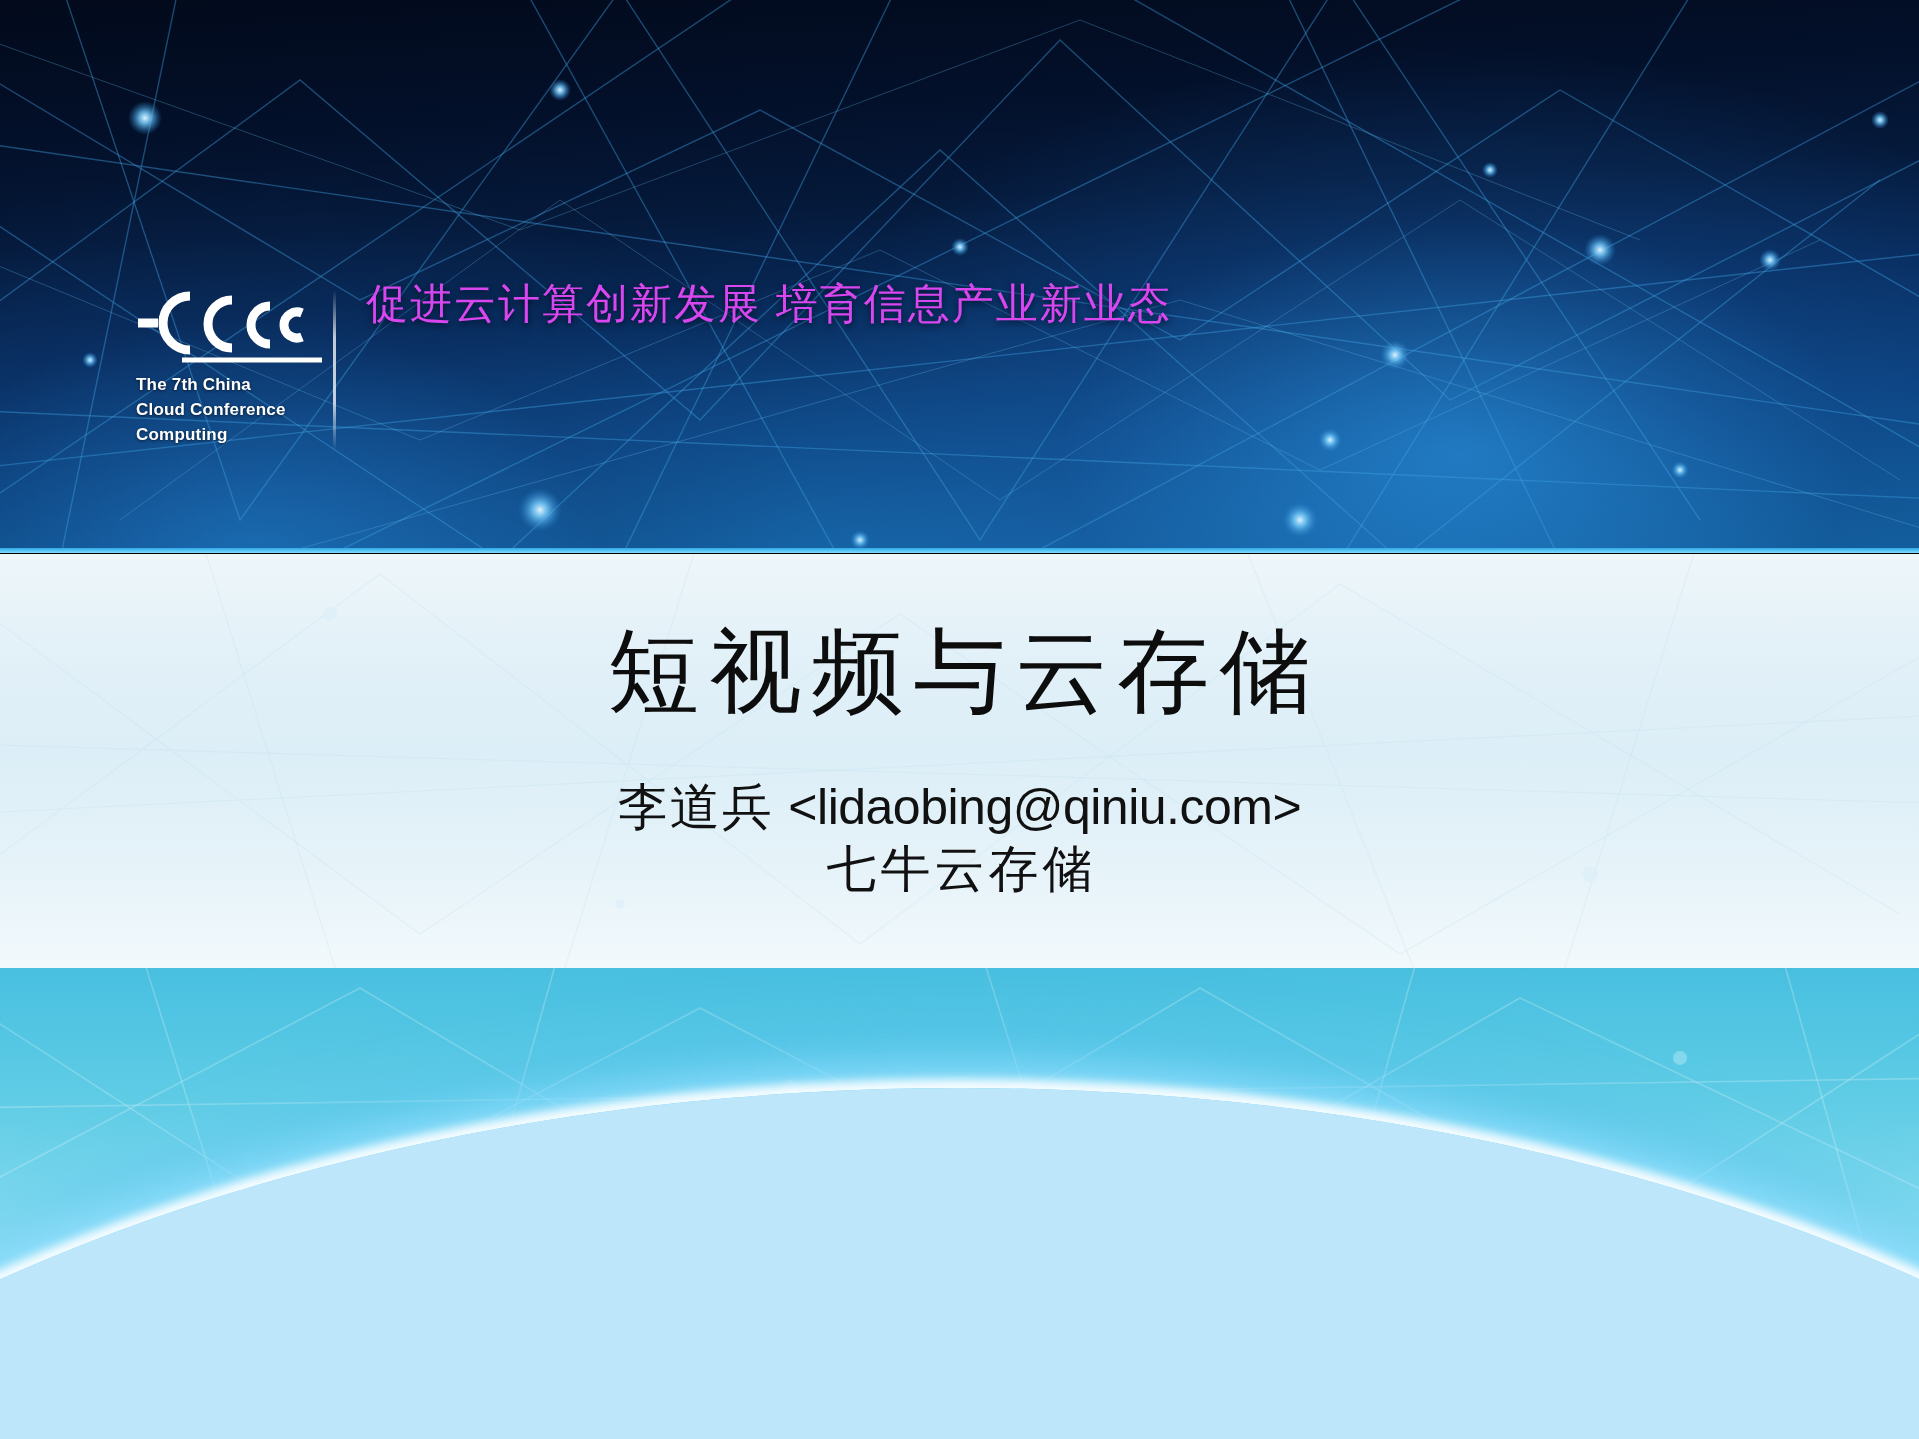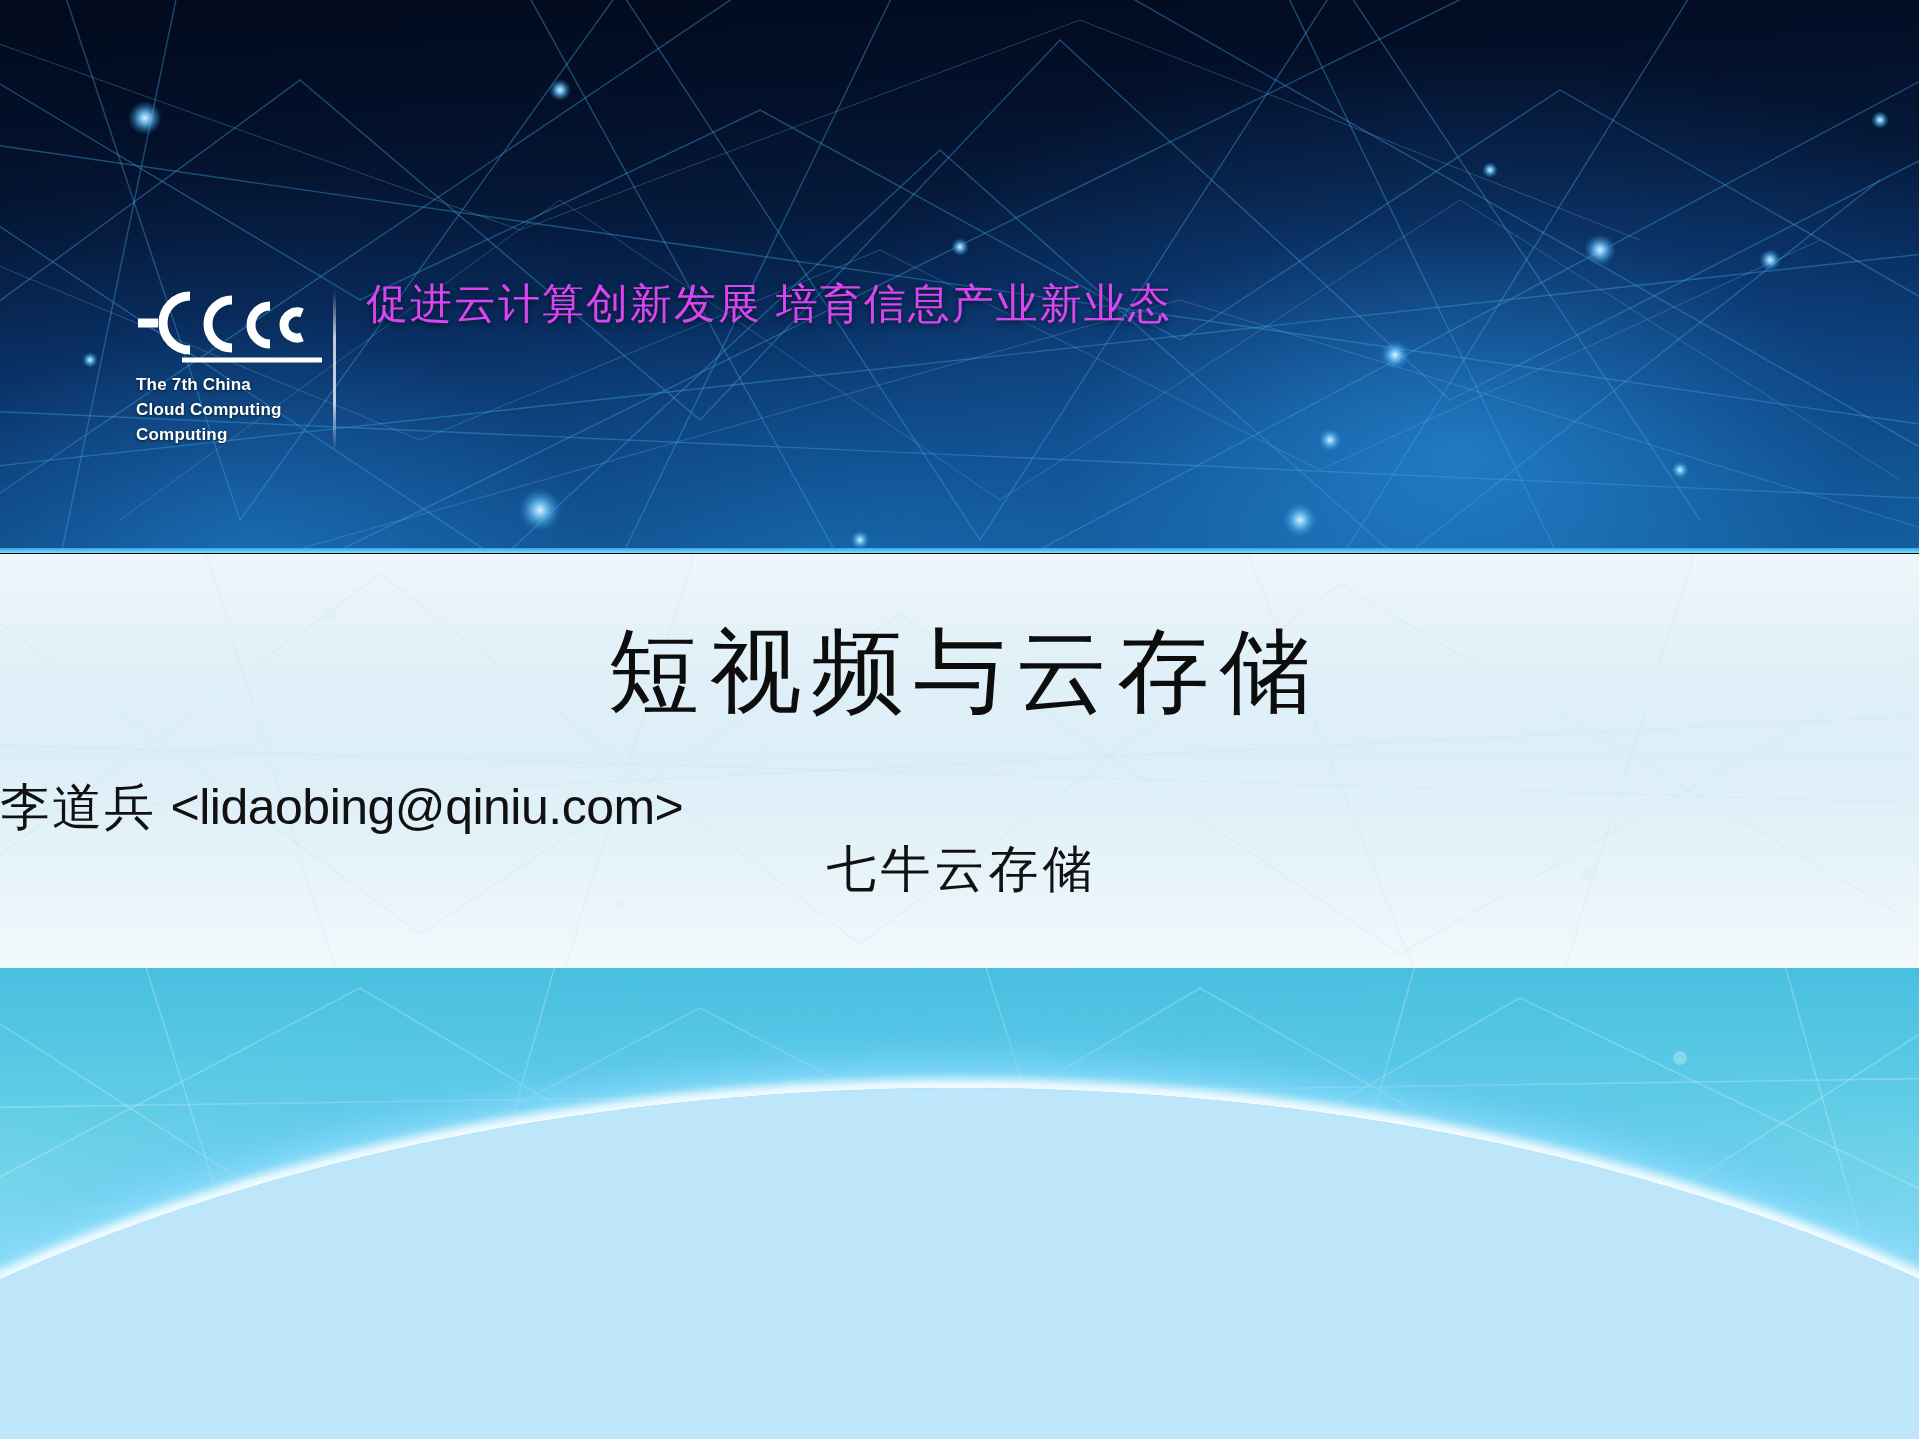--- a/index.html
+++ b/index.html
@@ -142,21 +142,21 @@
     font-family:Liberation Sans, sans-serif;
     font-size:92px;
     font-weight:normal;
     letter-spacing:10px;
     color:#0d0d0d;
     text-indent:10px;
     z-index:3;
   }
   .author{
     position:absolute; left:0; top:220px; width:1919px;
-    text-align:left;
+    text-align:center;
     font-family:"Liberation Serif","DejaVu Serif",serif;
     font-size:50px;
     color:#111111;
     letter-spacing:0px;
     white-space:nowrap;
     z-index:3;
   }
   .author .name{
     font-family:"Liberation Serif","DejaVu Serif",serif;
     letter-spacing:2px;
@@ -296,21 +296,21 @@
           <path d="M54,16 A27,27 0 1 0 54,70"></path>
           <path d="M96,20 A24,24 0 1 0 96,68"></path>
           <path d="M134,26 A19,19 0 1 0 134,64"></path>
           <path d="M166,33 A13,13 0 1 0 166,57"></path>
         </g>
         <path d="M46,80 L186,80" stroke="#ffffff" stroke-width="5" fill="none"></path>
       </svg>
 
       <div class="ccc-en">
         <div>The 7th China</div>
-        <div>Cloud Computing</div>
+        <div>Cloud Conference</div>
         <div>Computing</div>
       </div>
 
       <div class="vdiv"></div>
 
       <div class="tagline">促进云计算创新发展  培育信息产业新业态</div>
     </div>
 
     <div class="banner-edge"></div>
   </div>

